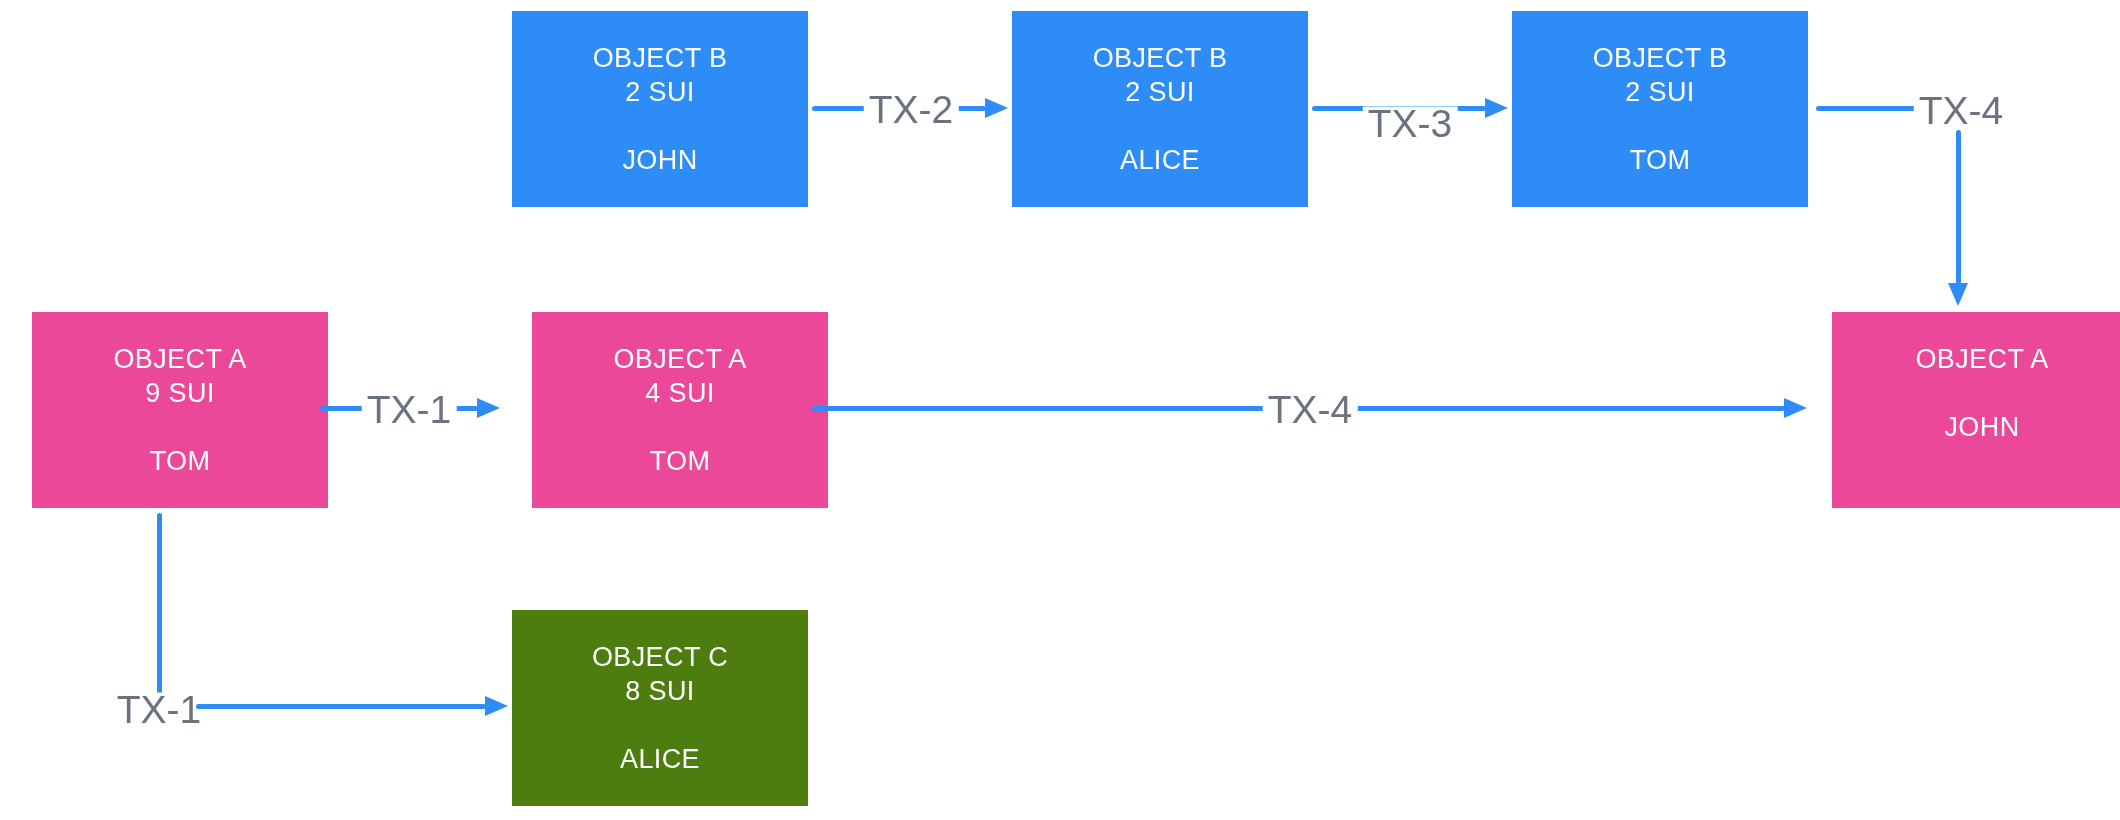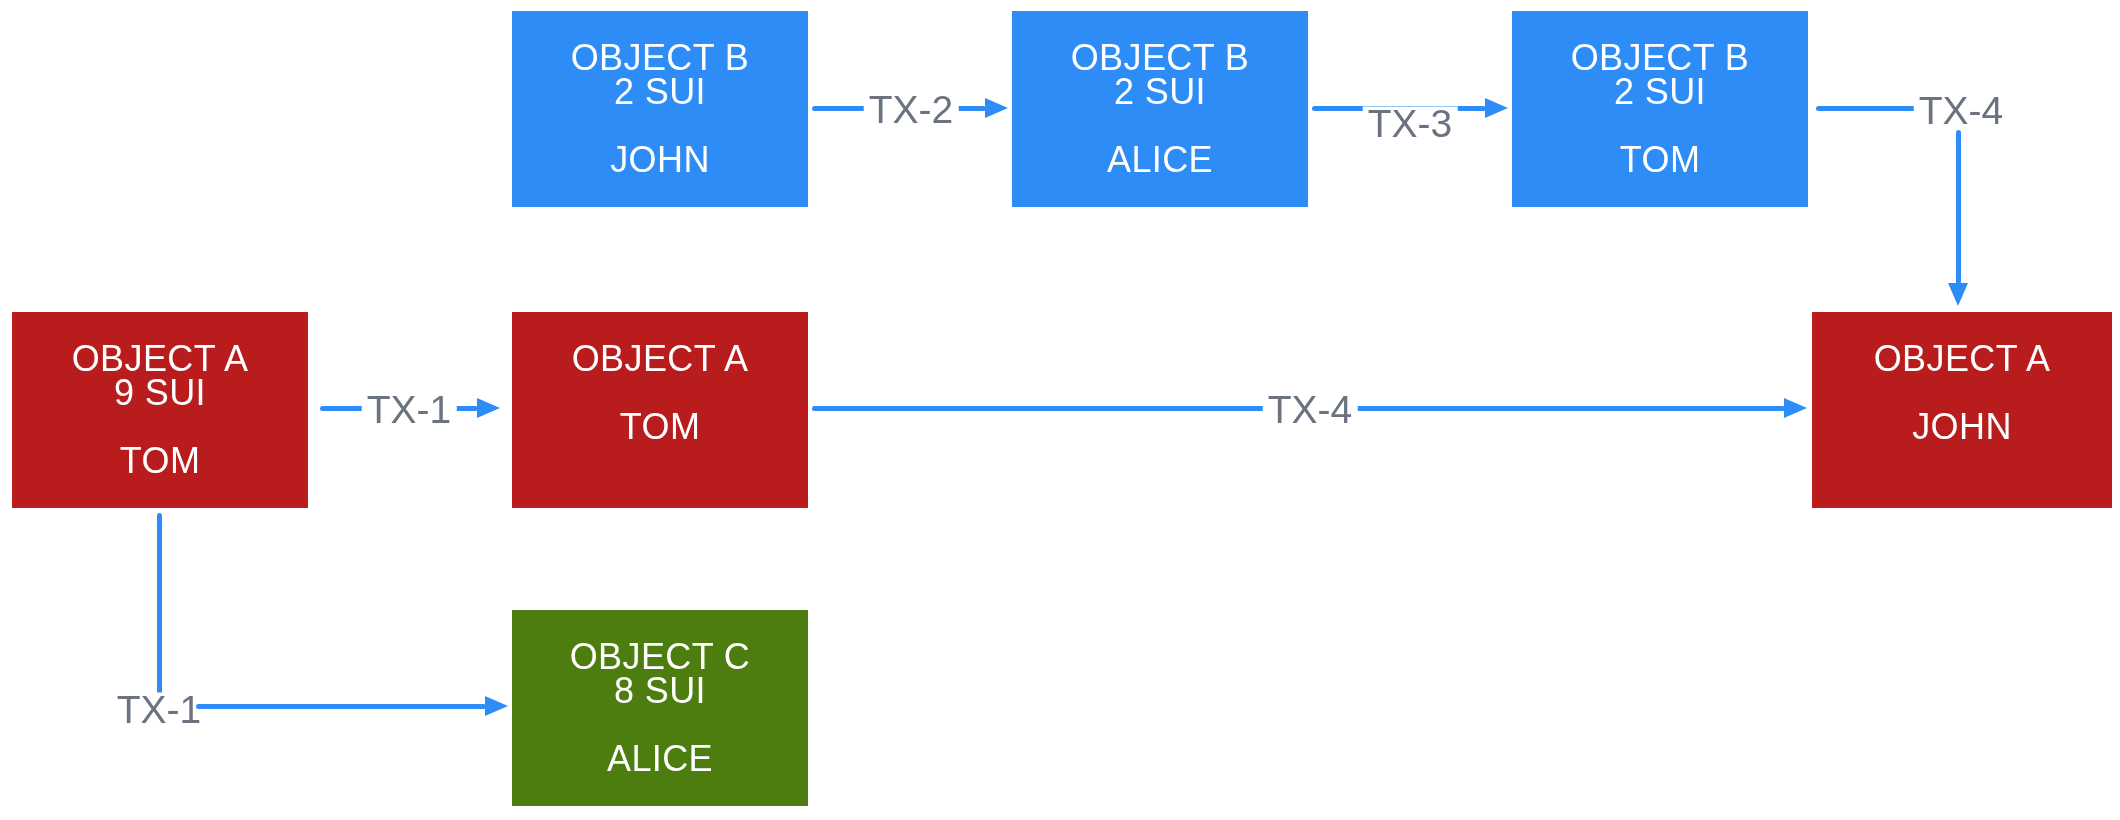--- a/index.html
+++ b/index.html
@@ -13,25 +13,25 @@
   .canvas { position: absolute; left: 0; top: 0; width: 2120px; height: 820px; }
 
   
   .node {
     position: absolute;
     width: 296px;
     height: 196px;
     color: #FFFFFF;
     text-align: center;
     padding-top: 30px;
-    font-size: 36px;
+    font-size: 27px;
     line-height: 34px;
     letter-spacing: 0.4px;
   }
-  .node--a { background: #b91c1c; }
+  .node--a { background: #ec4899; margin-left: 20px; }
   .node--b { background: #2E8CF6; }
   .node--c { background: #4d7c0f; }
   .node-owner { margin-top: 34px; }
 
   
   .edge-line-h { position: absolute; height: 5px; background: #2E8CF6; border-radius: 3px; }
   .edge-line-v { position: absolute; width: 5px; background: #2E8CF6; border-radius: 3px; }
   .arrow-right {
     position: absolute; width: 0; height: 0;
     border-top: 10px solid transparent;
@@ -79,20 +79,21 @@
   </div>
 
   <div class="node node--a" style="left:12px; top:312px;">
     <div>OBJECT A</div>
     <div>9 SUI</div>
     <div class="node-owner">TOM</div>
   </div>
 
   <div class="node node--a" style="left:512px; top:312px;">
     <div>OBJECT A</div>
+    <div>4 SUI</div>
     <div class="node-owner">TOM</div>
   </div>
 
   <div class="node node--a" style="left:1812px; top:312px; width:300px;">
     <div>OBJECT A</div>
     <div class="node-owner">JOHN</div>
   </div>
 
   <div class="node node--c" style="left:512px; top:610px;">
     <div>OBJECT C</div>

